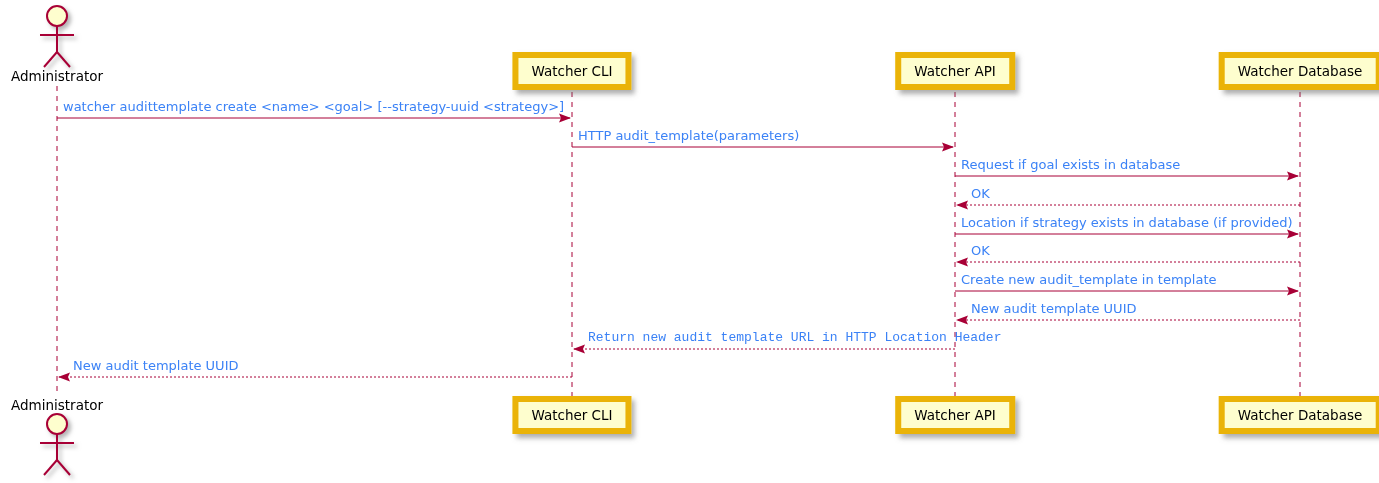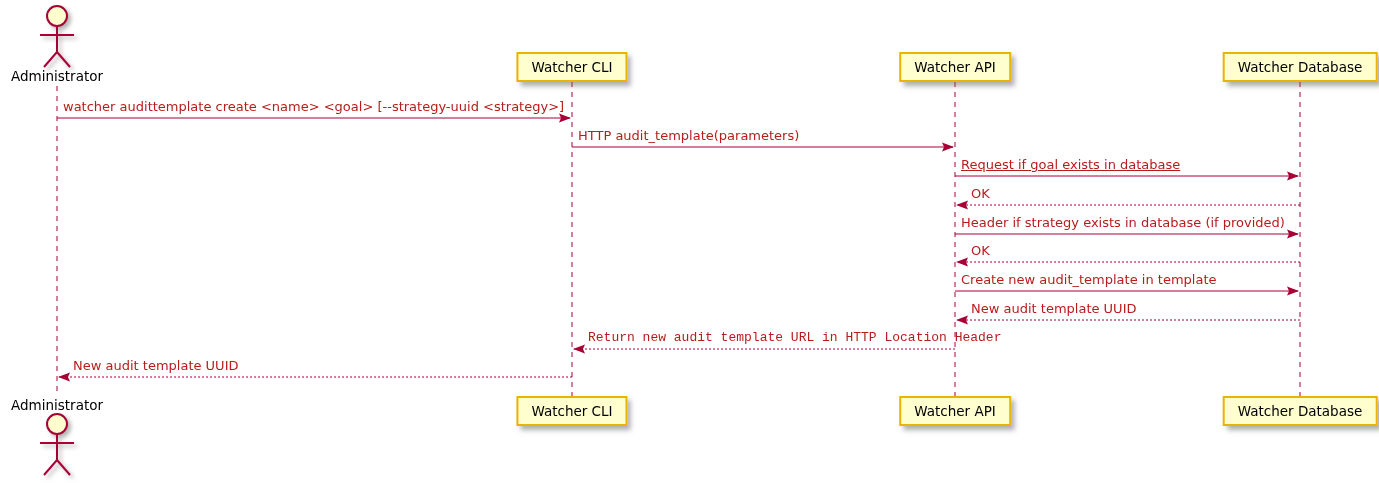--- a/index.html
+++ b/index.html
@@ -9,21 +9,21 @@
     height: 483px;
     background: #ffffff;
     font-family: "DejaVu Sans", sans-serif;
     overflow: hidden;
   }
   #svg-layer { position: absolute; left: 0; top: 0; }
   .pbox {
     position: absolute;
     transform: translateX(-50%);
     background: #FEFECE;
-    border: 2px solid #eab308;
+    border: 6px solid #eab308;
     height: 26px;
     line-height: 26px;
     padding: 0 13px;
     font-size: 13.5px;
     color: #000000;
     white-space: nowrap;
     box-shadow: 4px 4px 5px rgba(105,105,105,0.55);
   }
   .plabel {
     position: absolute;
@@ -31,21 +31,21 @@
     font-size: 13.5px;
     color: #000000;
     white-space: nowrap;
     height: 16px;
     line-height: 16px;
   }
   .msg {
     position: absolute;
     font-size: 13px;
     line-height: 14px;
-    color: #b91c1c;
+    color: #3b82f6;
     white-space: nowrap;
   }
   .actor-shadow { filter: drop-shadow(3px 3px 2px rgba(105,105,105,0.5)); }
 </style>
 </head>
 <body>
 
 <div class="canvas">
   <svg id="svg-layer" width="1379" height="483" viewBox="0 0 1379 483">
       <line x1="57" y1="86" x2="57" y2="396" stroke="#A80036" stroke-width="1" stroke-dasharray="5,5"></line>
@@ -91,22 +91,22 @@
       <div class="plabel" style="left: 57px; top: 68px;">Administrator</div>
       <div class="plabel" style="left: 57px; top: 397px;">Administrator</div>
       <div class="pbox" style="left: 572px; top: 52px;">Watcher CLI</div>
       <div class="pbox" style="left: 572px; top: 396px;">Watcher CLI</div>
       <div class="pbox" style="left: 955px; top: 52px;">Watcher API</div>
       <div class="pbox" style="left: 955px; top: 396px;">Watcher API</div>
       <div class="pbox" style="left: 1300px; top: 52px;">Watcher Database</div>
       <div class="pbox" style="left: 1300px; top: 396px;">Watcher Database</div>
       <div class="msg" style="left: 63px; top: 100px;">watcher audittemplate create &lt;name&gt; &lt;goal&gt; [--strategy-uuid &lt;strategy&gt;]</div>
       <div class="msg" style="left: 578px; top: 129px;">HTTP audit_template(parameters)</div>
-      <div class="msg" style="left: 961px; top: 158px; text-decoration: underline;">Request if goal exists in database</div>
+      <div class="msg" style="left: 961px; top: 158px;">Request if goal exists in database</div>
       <div class="msg" style="left: 971px; top: 187px;">OK</div>
-      <div class="msg" style="left: 961px; top: 216px;">Header if strategy exists in database (if provided)</div>
+      <div class="msg" style="left: 961px; top: 216px;">Location if strategy exists in database (if provided)</div>
       <div class="msg" style="left: 971px; top: 244px;">OK</div>
       <div class="msg" style="left: 961px; top: 273px;">Create new audit_template in template</div>
       <div class="msg" style="left: 971px; top: 302px;">New audit template UUID</div>
       <div class="msg" style="left: 588px; top: 331px; font-family: Liberation Mono, monospace;">Return new audit template URL in HTTP Location Header</div>
       <div class="msg" style="left: 73px; top: 359px;">New audit template UUID</div>
     </div>
 </div>
 
 </body></html>

